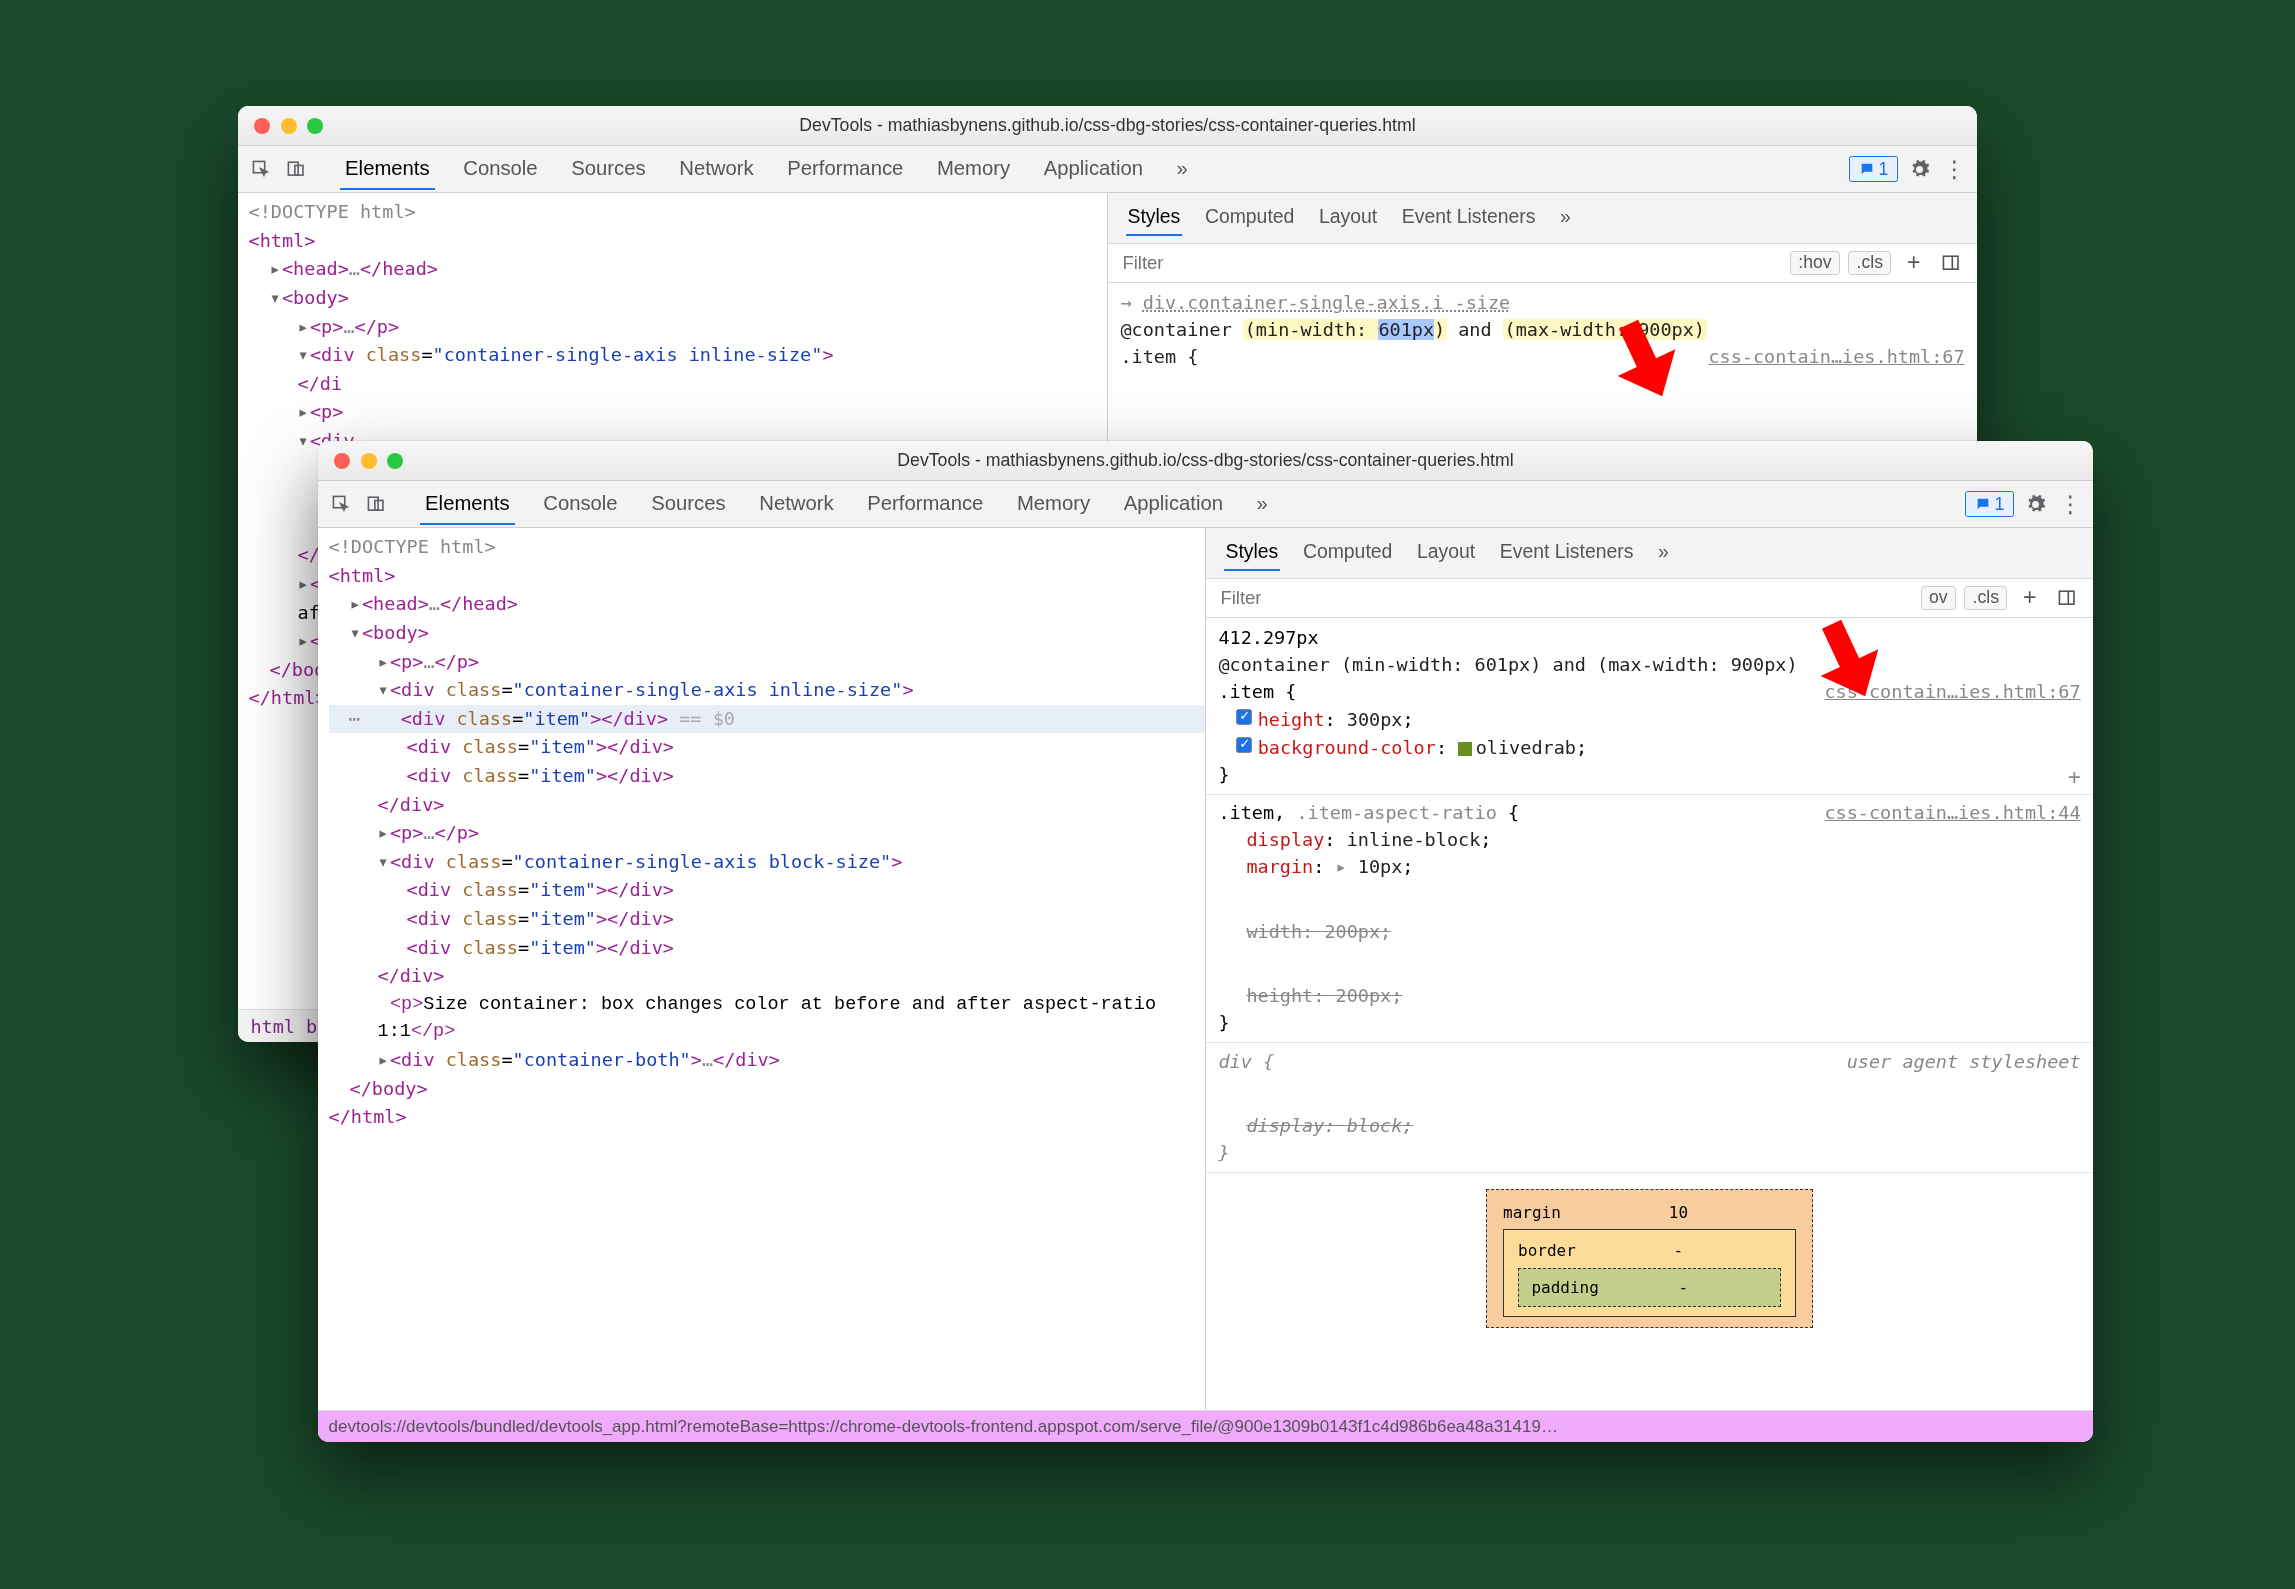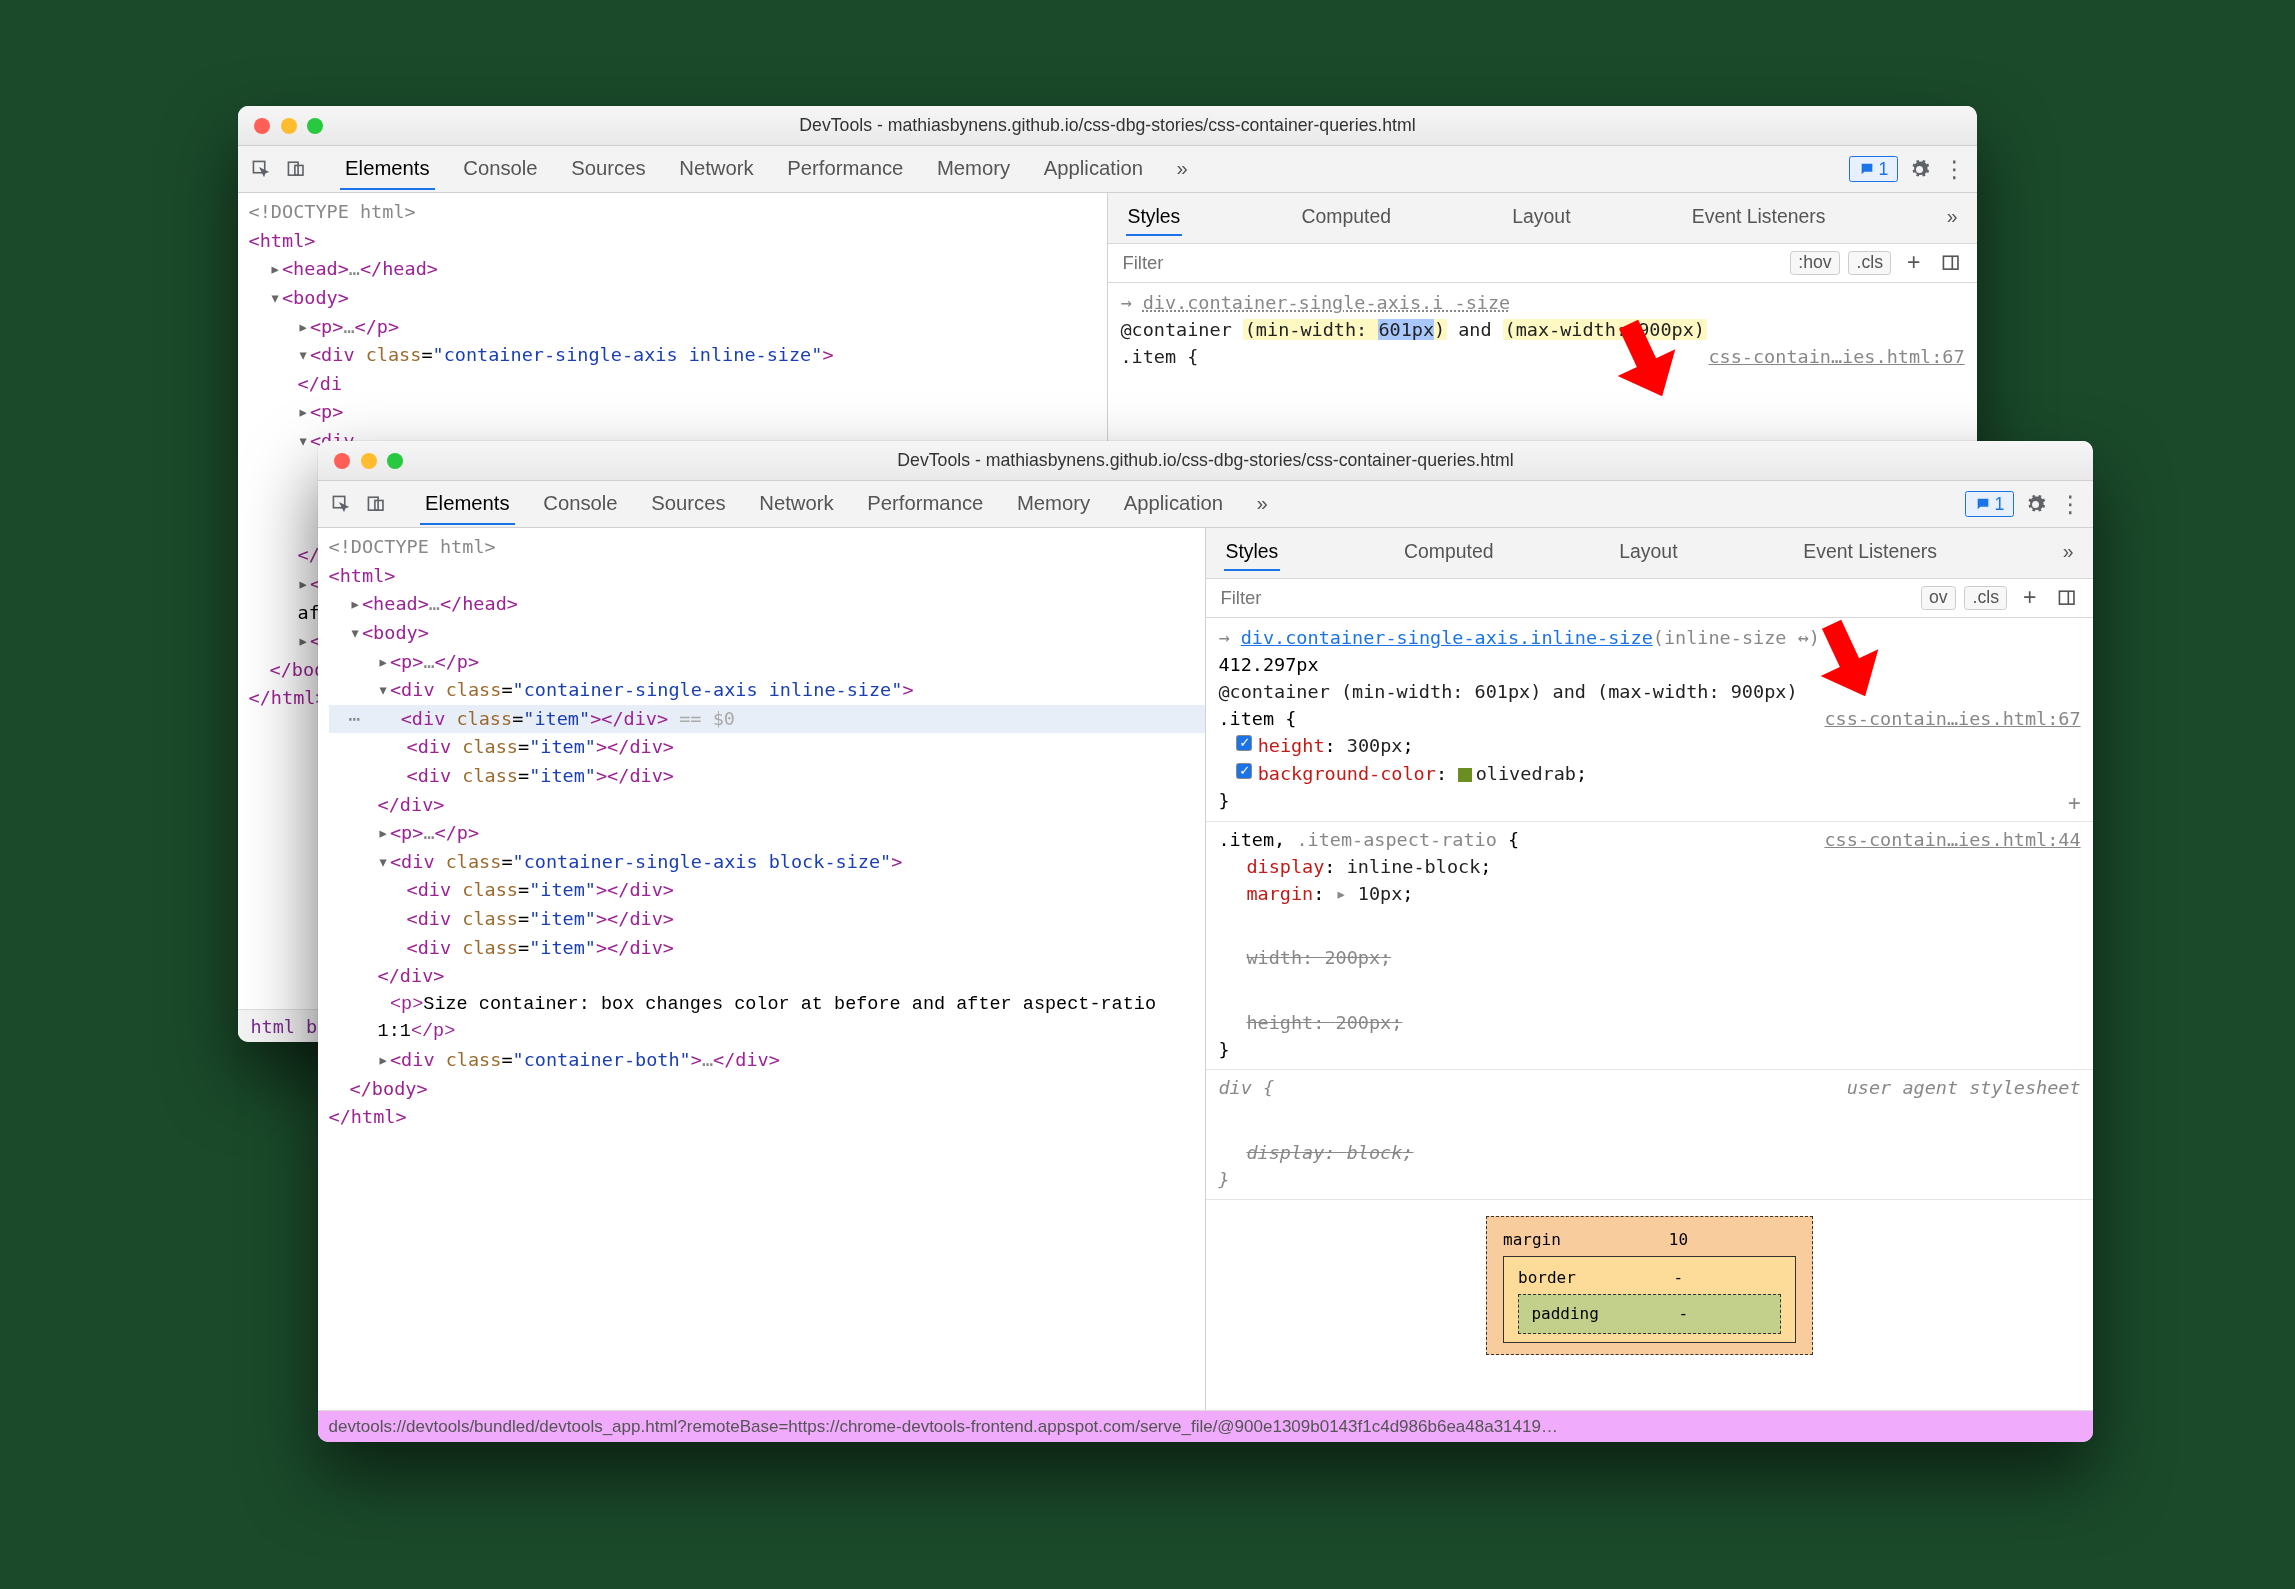--- a/index.html
+++ b/index.html
@@ -38,21 +38,21 @@
   }
   .toolbar .tabs{display:flex;gap:23px;margin-left:23px;font-size:20.3px;}
   .toolbar .tab{padding:8.8px 5.3px;cursor:pointer;}
   .toolbar .tab.active{color:#000;border-bottom:2.6px solid #1a73e8;}
   .toolbar .spacer{flex:1;}
   .icon-btn{width:28px;height:28px;display:flex;align-items:center;justify-content:center;color:#5f6368;}
   .msg-count{display:flex;align-items:center;gap:3.5px;border:0.9px solid #1a73e8;color:#1a73e8;background:#e8f0fe;padding:1.8px 8.8px;border-radius:2.6px;font-size:17.7px;}
   .split{display:flex;flex:1;min-height:0;}
   .left-pane{flex:1;overflow:auto;padding:5.3px 0;border-right:0.9px solid #d0d0d0;background:#fff;}
   .right-pane{flex:1;overflow:auto;background:#fff;display:flex;flex-direction:column;}
-  .subtabs{display:flex;gap:21px;padding:7px 17.7px;border-bottom:0.9px solid #d8d8d8;background:#f3f3f3;font-size:19.4px;color:#555;justify-content:space-between;}
+  .subtabs{display:flex;gap:21px;padding:7px 17.7px;border-bottom:0.9px solid #d8d8d8;background:#f3f3f3;font-size:19.4px;color:#555;}
   .subtabs .st{padding:5.3px 1.8px;cursor:pointer;}
   .subtabs .st.active{color:#000;border-bottom:2.6px solid #1a73e8;}
   .filter-row{display:flex;align-items:center;border-bottom:0.9px solid #d8d8d8;padding:5.3px 12.4px;gap:8.8px;background:#fff;}
   .filter-row input{flex:1;border:none;outline:none;font-size:18.5px;color:#888;background:transparent;}
   .pill{border:0.9px solid #ccc;border-radius:3.5px;padding:0.9px 7px;color:#555;background:#f7f7f7;font-size:17.7px;}
   .styles-body{padding:7px 12.4px;font-family:Menlo,Monaco,monospace;font-size:18.5px;line-height:1.45;}
   .rule-line{white-space:nowrap;}
   .link{color:#1a73e8;text-decoration:underline;cursor:pointer;}
   .gray{color:#888;}
   .kw{color:#9b2393;}
@@ -284,21 +284,20 @@
         <span class="icon-btn" style="font-size:23px;color:#555;">+</span>
         <span class="icon-btn">
             <svg width="19.4" height="19.4" viewBox="0 0 24 24" fill="none" stroke="#555" stroke-width="2">
               <rect x="3" y="4" width="18" height="16"></rect>
               <line x1="14" y1="4" x2="14" y2="20"></line>
             </svg>
           </span>
       </div>
 
       <div class="styles-body">
-        <div class="rule-line"><span class="gray">→ </span><span class="link">div.container-single-axis.inline-size</span><span class="gray">(inline-size ↔)</span></div>
         <div class="rule-line">412.297px</div>
         <div class="rule-line propv">@container (min-width: 601px) and (max-width: 900px)</div>
         <div class="rule-line"><span>.item {</span><span class="src">css-contain…ies.html:67</span></div>
         <div class="rule-line" style="padding-left:14px;"><input type="checkbox" class="chk" checked="" style=""><span class="propn">height</span>: <span class="propv">300px</span>;</div>
         <div class="rule-line" style="padding-left:14px;"><input type="checkbox" class="chk" checked="" style=""><span class="propn">background-color</span>: <span class="swatch"></span><span class="propv">olivedrab</span>;</div>
         <div class="rule-line"><span>}</span><span class="plus">+</span></div>
 
         <div class="sep"></div>
 
         <div class="rule-line"><span>.item</span>, <span class="gray">.item-aspect-ratio</span> {<span class="src">css-contain…ies.html:44</span></div>

